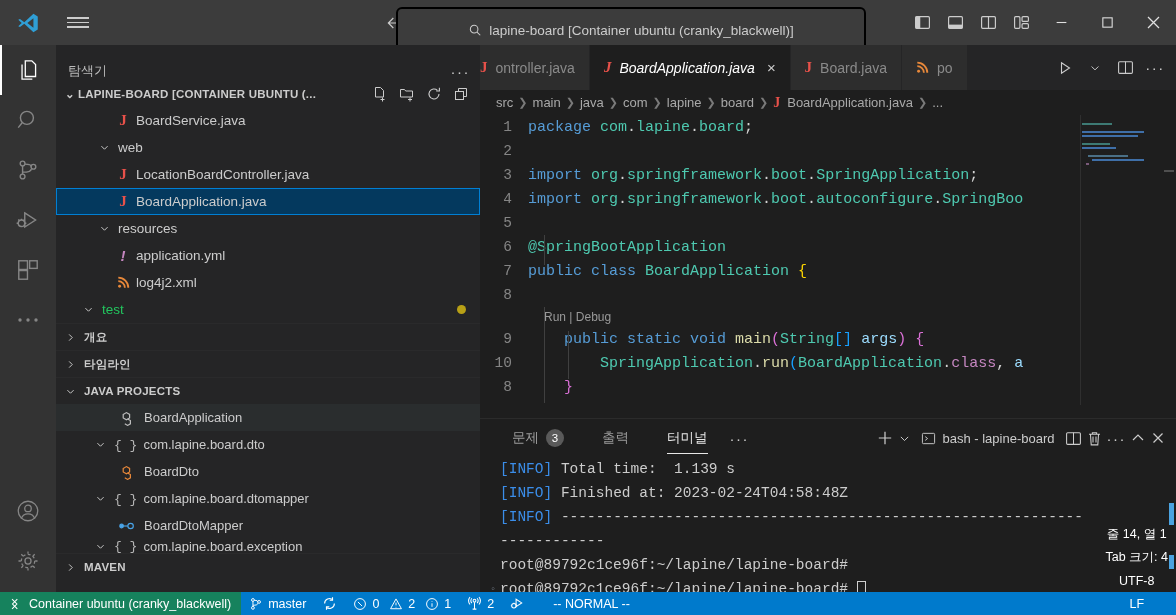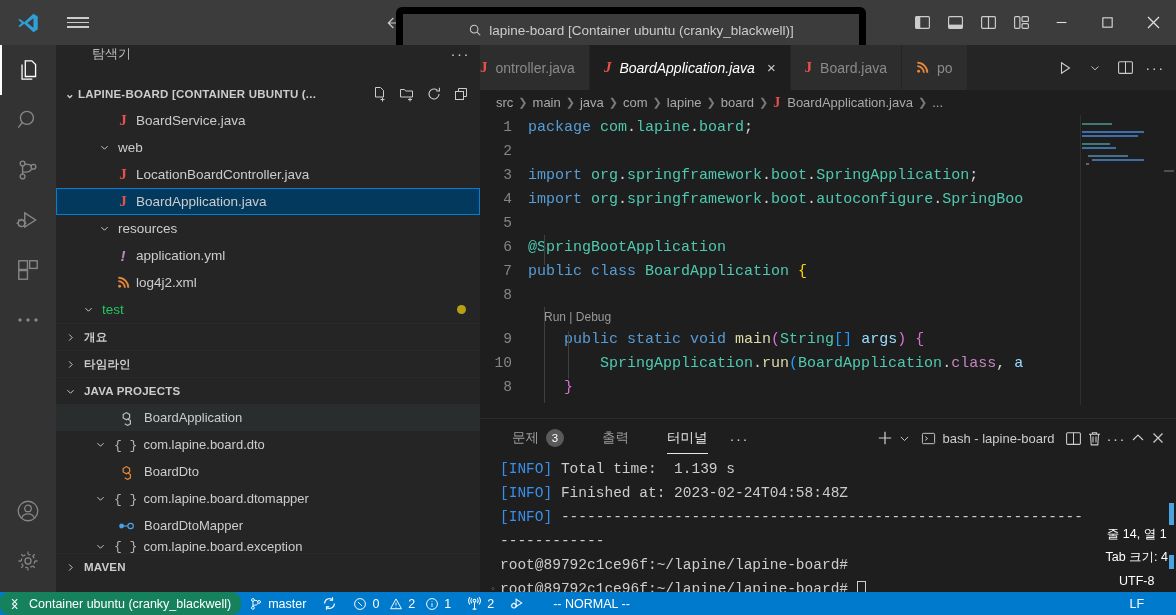--- a/index.html
+++ b/index.html
@@ -22,21 +22,21 @@
   }
   .tb-logo { width: 56px; height: 45px; display: flex; align-items: center; justify-content: center; }
   .tb-hamburger { width: 44px; height: 45px; display: flex; align-items: center; justify-content: center; }
   .tb-hamburger .bar { width: 22px; height: 1.5px; background: #cccccc; margin: 3px 0; display: block; }
   .tb-nav { display: flex; align-items: center; margin-left: 280px; gap: 10px; }
   .arrow-btn { width: 30px; height: 30px; display: flex; align-items: center; justify-content: center; font-size: 20px; color: #cccccc; }
   .arrow-btn.dim { color: #6e6e6e; }
   .tb-search {
     position: absolute; left: 396px; top: 7px;
     width: 470px; height: 46px;
-    border: 7px solid #000000; border-radius: 6px;
+    border: 2px solid #000000; border-radius: 6px;
     background: #3c3c3c;
     display: flex; align-items: center; justify-content: center;
     gap: 7px;
     font-size: 13.5px; color: #cccccc;
   }
   .tb-right { position: absolute; right: 0; top: 0; height: 45px; display: flex; align-items: center; }
   .layout-icon { width: 33px; height: 45px; display: flex; align-items: center; justify-content: center; }
   .win-btn { width: 46px; height: 45px; display: flex; align-items: center; justify-content: center; color: #e0e0e0; }
 
   
@@ -57,22 +57,22 @@
   }
   .act-spacer { flex: 1; }
 
   
   .sidebar {
     position: absolute; top: 45px; left: 56px; width: 424px; height: 547px;
     background: #252526;
     overflow: hidden;
   }
   .sb-title {
-    height: 35px; display: flex; align-items: flex-start;
-    padding: 0 10px 0 36px; font-size: 13px; color: #bbbbbb;
+    height: 35px; display: flex; align-items: flex-end;
+    padding: 0 10px 0 12px; font-size: 13px; color: #bbbbbb;
     justify-content: space-between;
   }
   .sb-dots { letter-spacing: 1.5px; font-size: 15px; color: #cccccc; }
   .sec-header {
     height: 27px; display: flex; align-items: center;
     font-size: 11.5px; font-weight: bold; letter-spacing: 0.2px;
     color: #cccccc;
     padding-left: 6px;
     border-top: 1px solid #2a2a2b;
   }
@@ -166,21 +166,21 @@
     color: #cccccc; padding-left: 6px; position: relative;
   }
   .tline { height: 24px; display: flex; align-items: center; white-space: pre; }
   .tline .gut { width: 14px; display: inline-flex; justify-content: center; color: #6e7681; font-size: 11px; flex: none; }
   .info { color: #3b8eea; }
   .term-scroll { position: absolute; right: 2px; width: 5px; }
   .cursor-block { display: inline-block; width: 9px; height: 17px; border: 1px solid #d0d0d0; vertical-align: -3px; }
 
   
   .statusbar { position: absolute; left: 0; bottom: 0; width: 1176px; height: 23px; background: #007acc; display: flex; align-items: center; font-size: 12.5px; color: #ffffff; }
-  .remote { background: #16825d; height: 23px; display: flex; align-items: center; gap: 6px; padding: 0 10px 0 9px; font-size: 12.5px; border-radius: 9px; }
+  .remote { background: #16825d; height: 23px; display: flex; align-items: center; gap: 6px; padding: 0 10px 0 9px; font-size: 12.5px; }
   .sb-item { display: flex; align-items: center; gap: 5px; padding: 0 8px; height: 23px; white-space: nowrap; }
   .sb-right { margin-left: auto; display: flex; align-items: center; flex-direction: column; }
   svg { display: block; }
 </style>
 </head>
 <body>
 
 <div id="app">
 
   <div class="titlebar">

